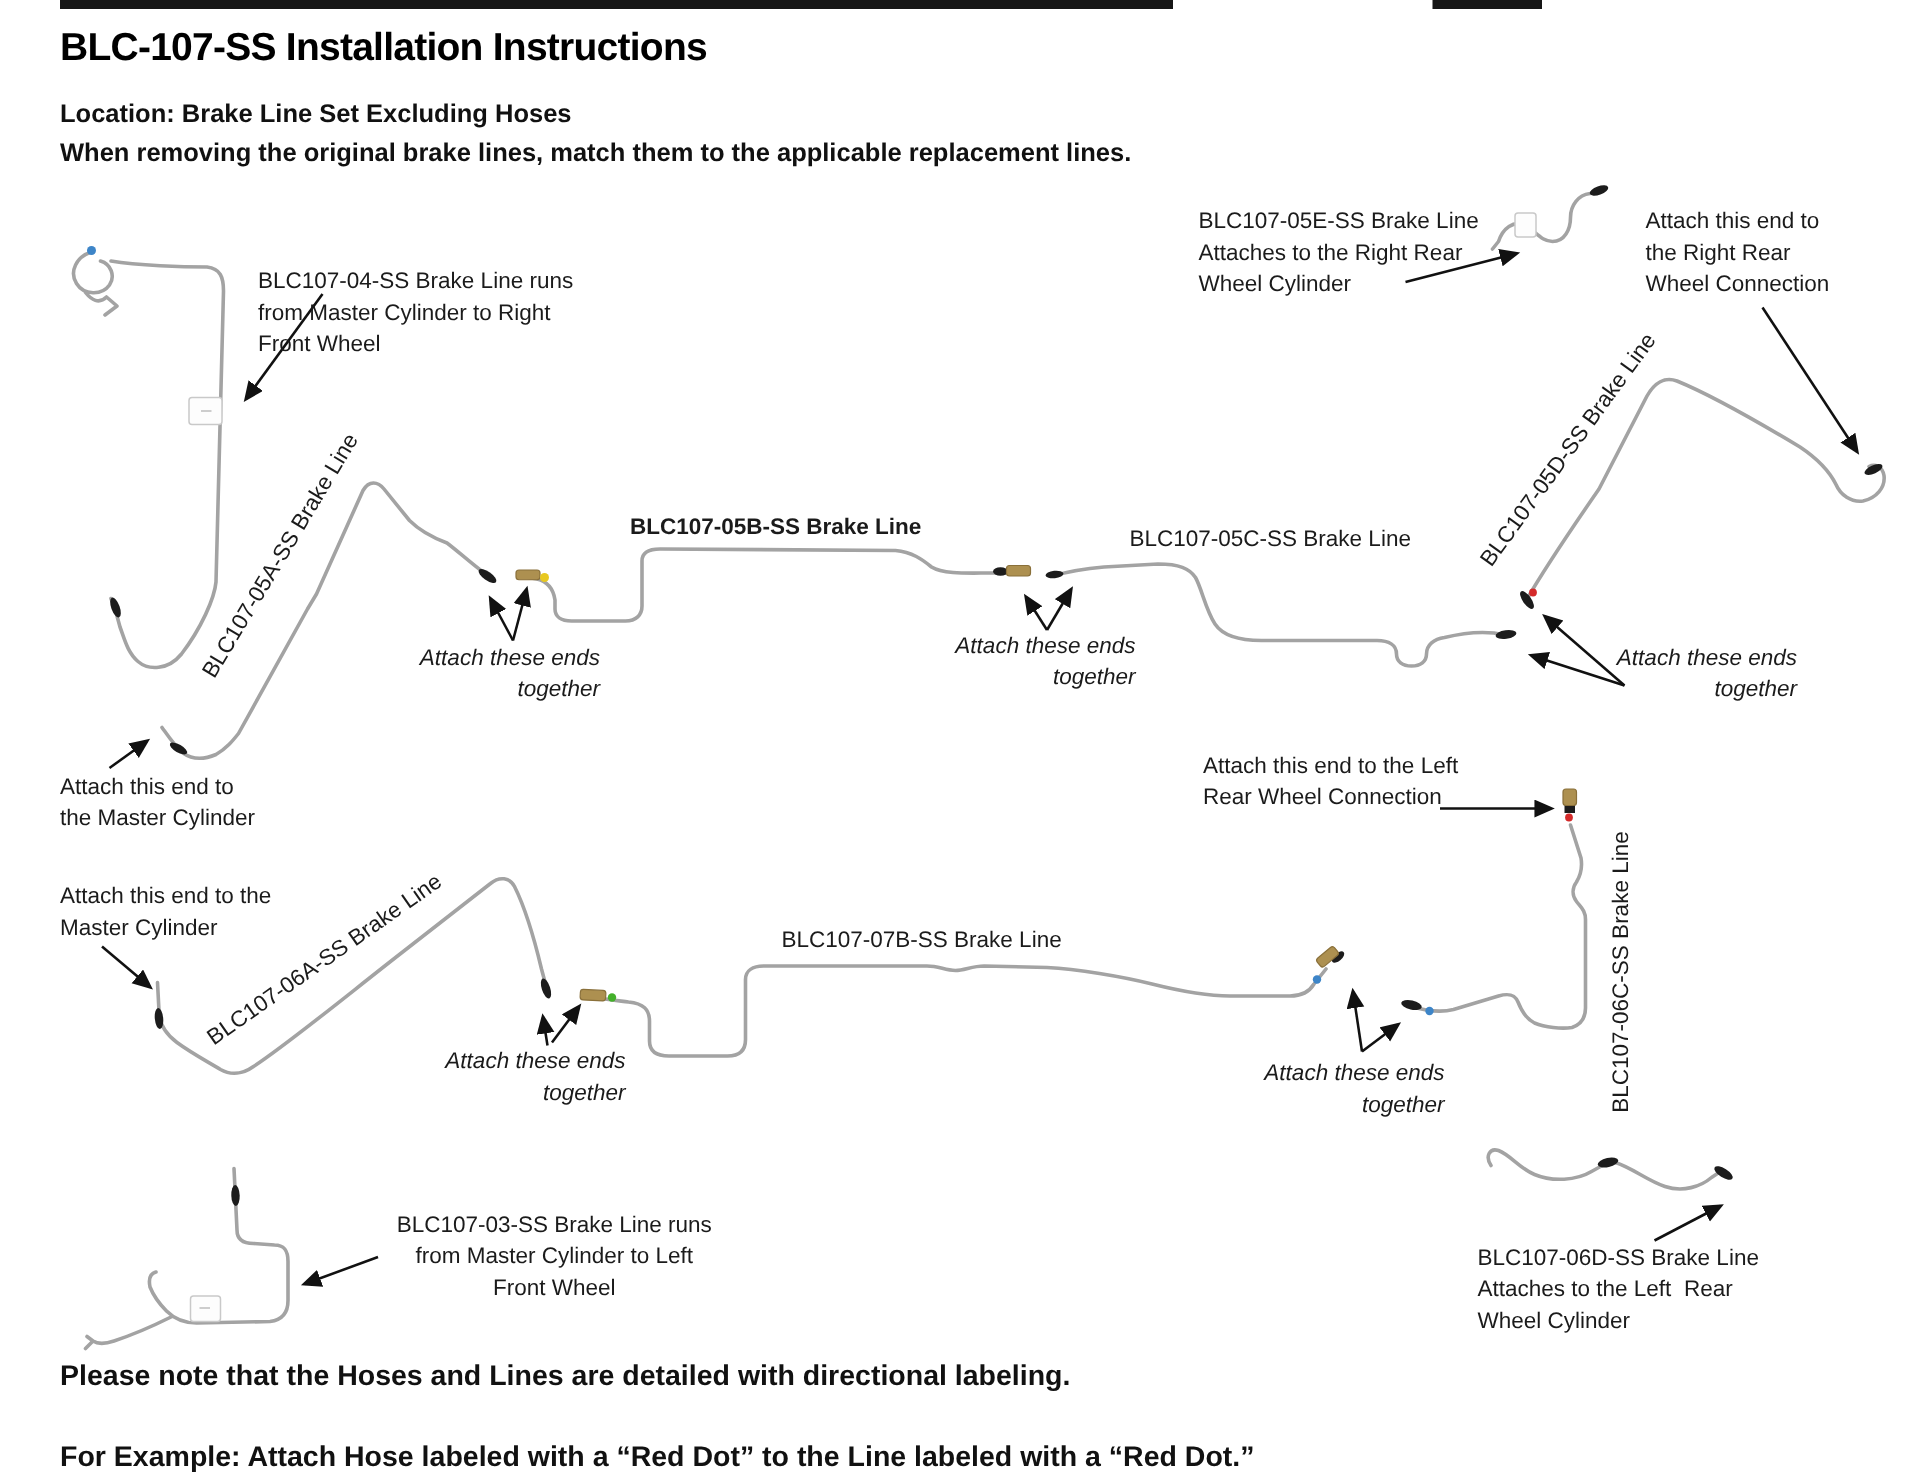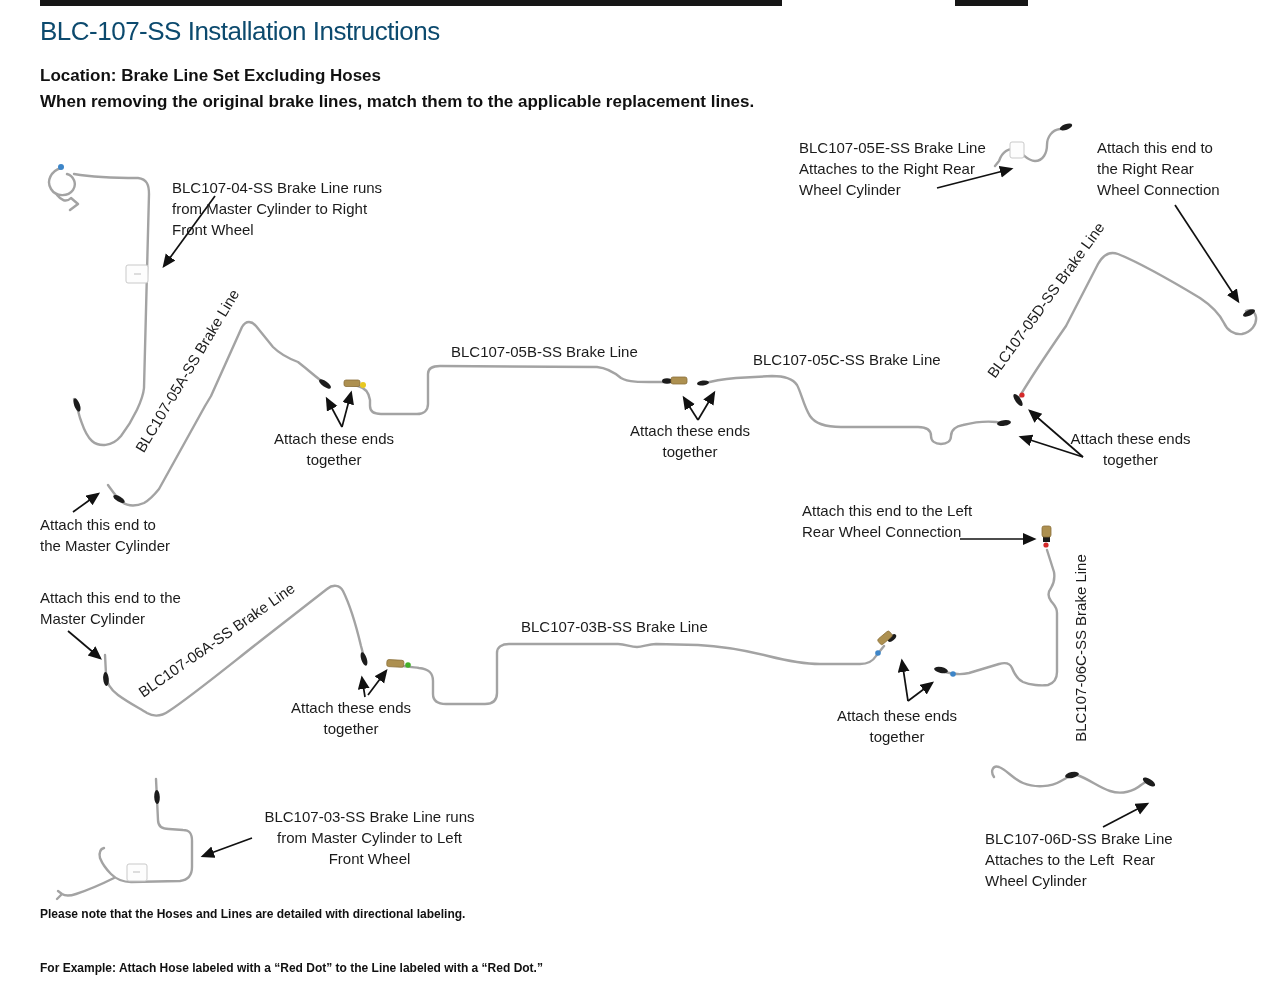--- a/index.html
+++ b/index.html
@@ -1,25 +1,25 @@
 <!DOCTYPE html>
 <html><head>
 <meta charset="utf-8">
 <style>
   html,body{margin:0;padding:0;background:#ffffff;}
   body{width:1280px;height:989px;position:relative;overflow:hidden;
        font-family:"Liberation Sans",sans-serif;color:#1b1b1b;}
   .bar{position:absolute;top:0;height:6px;background:#161616;}
-  .title{position:absolute;left:40px;top:16px;font-size:26px;font-weight:normal;
-         letter-spacing:-0.5px;color:#0c4a6e;}
+  .title{position:absolute;left:40px;top:16px;font-size:26px;font-weight:bold;
+         letter-spacing:-0.5px;color:#000000;}
   .sub{position:absolute;left:40px;font-size:17px;font-weight:bold;color:#111;}
-  .foot{position:absolute;left:40px;font-size:12px;font-weight:bold;color:#111;}
+  .foot{position:absolute;left:40px;font-size:19px;font-weight:bold;color:#111;}
   svg.diagram{position:absolute;left:0;top:0;}
   .ann{position:absolute;font-size:15px;line-height:21px;white-space:pre-wrap;color:#1b1b1b;}
-  .center{text-align:center;}
+  .center{text-align:right;font-style:italic;}
   .rot{transform-origin:0 100%;height:20px;line-height:20px;white-space:nowrap;}
   .vert{transform-origin:center center;height:20px;line-height:20px;
         white-space:nowrap;text-align:center;transform:rotate(-90deg);}
 </style>
 </head>
 <body>
 
 <div class="bar" style="left:40px;width:742px;"></div>
 <div class="bar" style="left:955px;width:73px;"></div>
 
@@ -149,21 +149,21 @@
 from Master Cylinder to Right
 Front Wheel</div>
 <div class="ann" style="left:775px;top:137px;width:205px;margin-left:24px;">BLC107-05E-SS Brake Line
 Attaches to the Right Rear
 Wheel Cylinder</div>
 <div class="ann" style="left:1097px;top:137px;width:145px;">Attach this end to
 the Right Rear
 Wheel Connection</div>
 
 <div class="ann rot" style="left:148px;top:436px;width:205px;transform:rotate(-59deg);">BLC107-05A-SS Brake Line</div>
-<div class="ann" style="left:451px;top:341px;">BLC107-05B-SS Brake Line</div>
+<div class="ann" style="left:420px;top:341px;font-weight:bold;">BLC107-05B-SS Brake Line</div>
 <div class="ann" style="left:753px;top:349px;">BLC107-05C-SS Brake Line</div>
 <div class="ann rot" style="left:999px;top:362px;width:190px;transform:rotate(-54deg);">BLC107-05D-SS Brake Line</div>
 
 <div class="ann center" style="left:268px;top:428px;width:132px;">Attach these ends
 together</div>
 <div class="ann center" style="left:623px;top:420px;width:134px;">Attach these ends
 together</div>
 <div class="ann center" style="left:1063px;top:428px;width:135px;">Attach these ends
 together</div>
 <div class="ann center" style="left:285px;top:697px;width:132px;">Attach these ends
@@ -172,21 +172,21 @@
 together</div>
 
 <div class="ann" style="left:40px;top:514px;width:170px;">Attach this end to
 the Master Cylinder</div>
 <div class="ann" style="left:784px;top:500px;width:210px;margin-left:18px;">Attach this end to the Left
 Rear Wheel Connection</div>
 <div class="ann" style="left:40px;top:587px;width:180px;">Attach this end to the
 Master Cylinder</div>
 
 <div class="ann rot" style="left:146px;top:682px;width:200px;transform:rotate(-35deg);">BLC107-06A-SS Brake Line</div>
-<div class="ann" style="left:521px;top:616px;">BLC107-03B-SS Brake Line</div>
+<div class="ann" style="left:521px;top:616px;">BLC107-07B-SS Brake Line</div>
 <div class="ann vert" style="left:986px;top:638px;width:190px;">BLC107-06C-SS Brake Line</div>
 
 <div class="ann" style="left:252px;top:806px;width:235px;text-align:center;">BLC107-03-SS Brake Line runs
 from Master Cylinder to Left
 Front Wheel</div>
 <div class="ann" style="left:985px;top:828px;width:210px;">BLC107-06D-SS Brake Line
 Attaches to the Left  Rear
 Wheel Cylinder</div>
 
 <div class="foot" style="top:907px;">Please note that the Hoses and Lines are detailed with directional labeling.</div>

